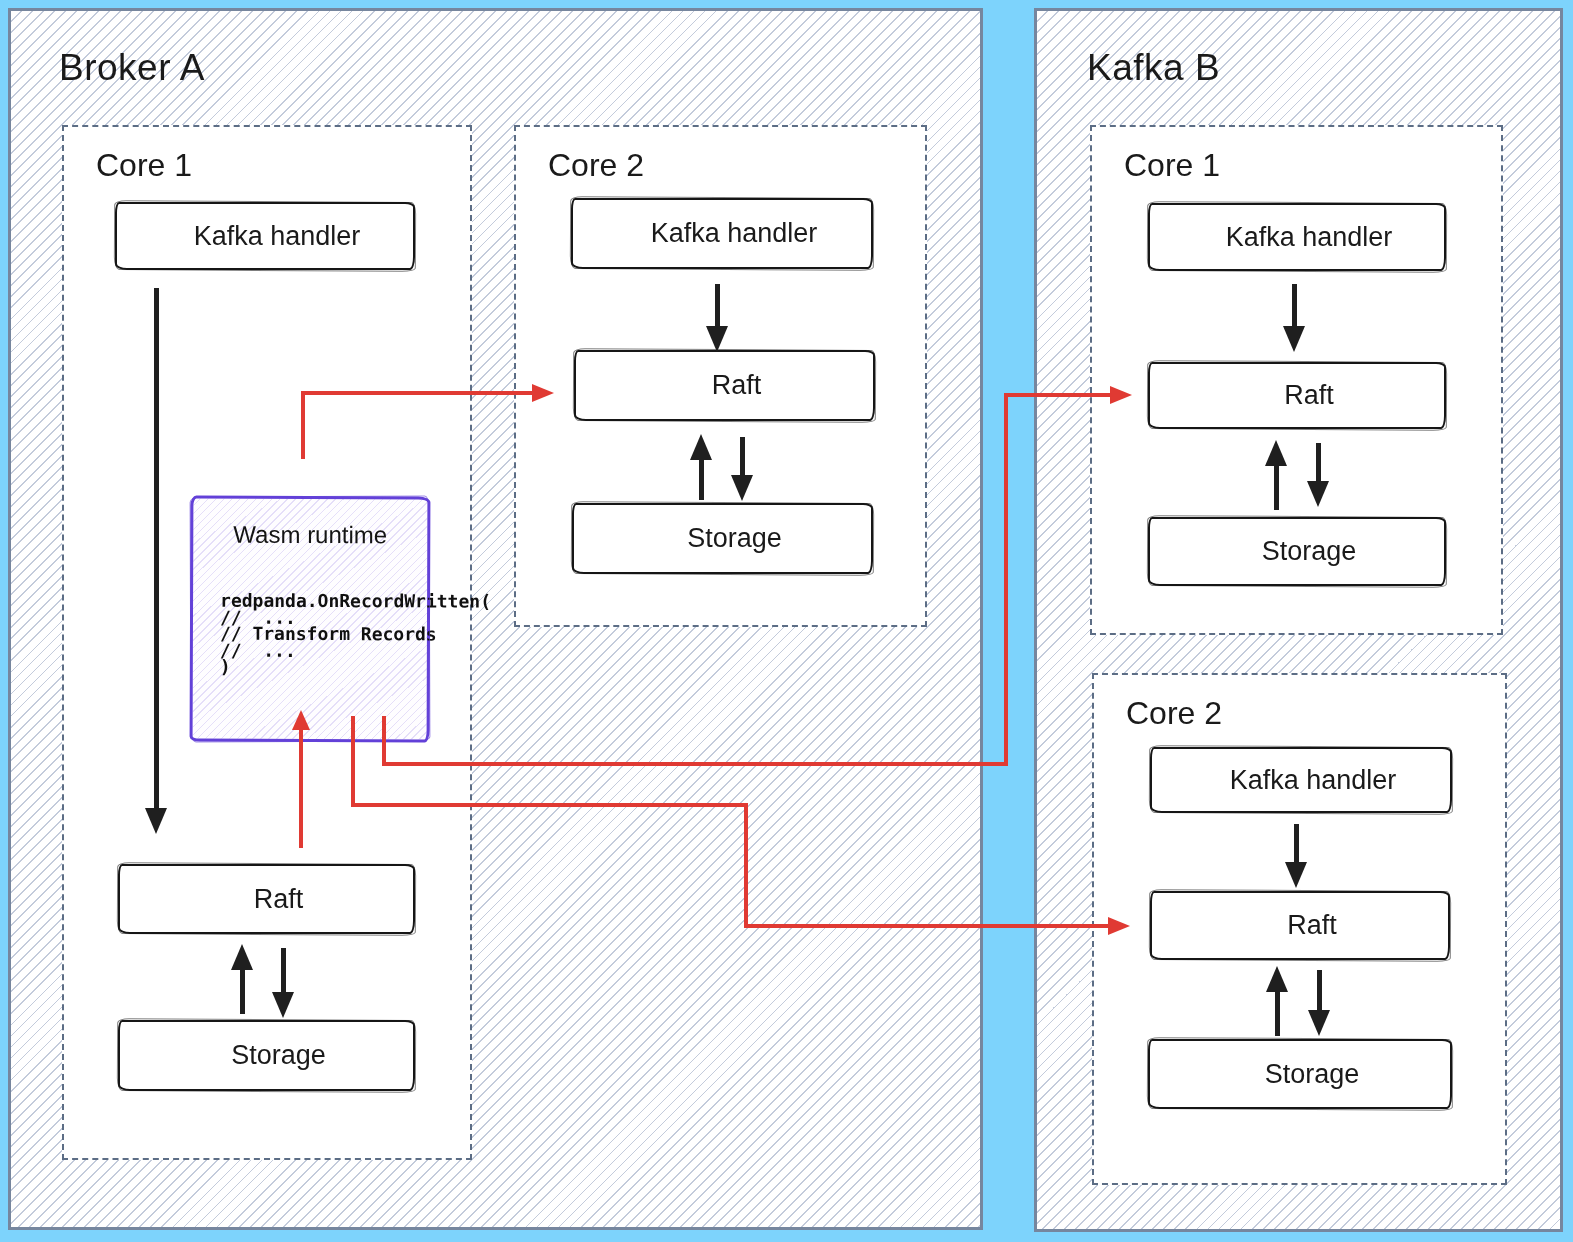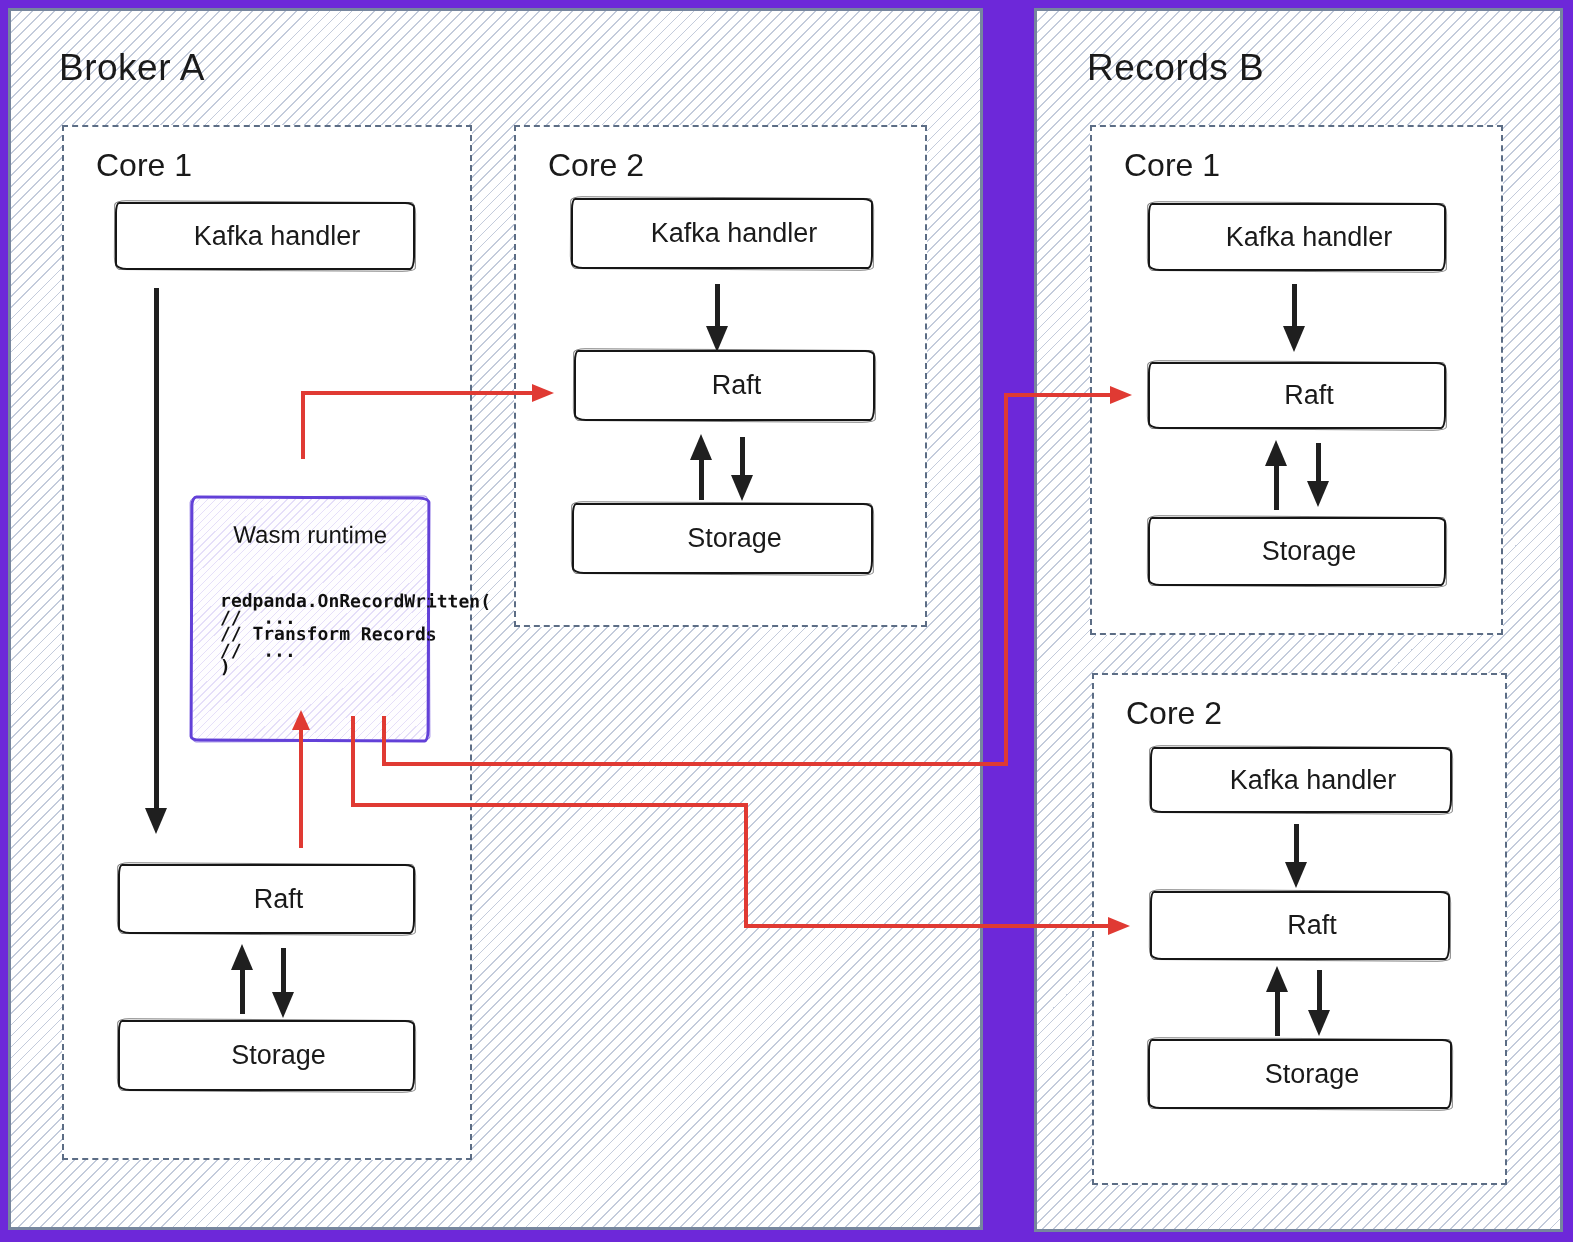--- a/index.html
+++ b/index.html
@@ -1,21 +1,21 @@
 <!DOCTYPE html>
 <html style="--red-arrow: #e03a33; --purple: #6341d8; --ink: #1f1f1f; --box-border: #161616; --broker-border: #76869e; --dashed-border: #5c6d85; --hatch-line: #c3cbdb; --text: #1a1a1a;"><head>
 <meta charset="utf-8">
 <style>
   :root{
     --red-arrow:#e03a33; --purple:#6341d8; --ink:#1f1f1f; --box-border:#161616;
     --broker-border:#76869e; --dashed-border:#5c6d85; --hatch-line:#c3cbdb; --text:#1a1a1a;
   }
   *{box-sizing:border-box;margin:0;padding:0}
   body{font-family:"Liberation Sans",sans-serif;background:#fff;color:var(--text)}
-  #stage{position:relative;width:1573px;height:1242px;background:#6d28d9;overflow:hidden}
+  #stage{position:relative;width:1573px;height:1242px;background:#7dd3fc;overflow:hidden}
 
   .broker{position:absolute;border:3px solid var(--broker-border);z-index:1;
     background:repeating-linear-gradient(135deg,#ffffff 0px,#ffffff 6.5px,var(--hatch-line) 6.5px,var(--hatch-line) 7.8px);}
   .broker-title{position:absolute;font-size:37px;color:var(--text);letter-spacing:.5px}
 
   .core{position:absolute;background:#fff;border:2.5px dashed var(--dashed-border);z-index:2}
   .core-label{position:absolute;left:32px;top:20px;font-size:32px;color:var(--text)}
 
   .sbox{position:absolute;display:flex;align-items:center;justify-content:center;background:#fff;
     border:2.6px solid var(--box-border);z-index:3;transform:rotate(-.15deeg);
@@ -45,21 +45,21 @@
 </style>
 </head>
 <body>
 
 <div id="stage">
 
   <div class="broker" style="left:8px;top:8px;width:975px;height:1222px">
     <div class="broker-title" style="left:48px;top:36px">Broker A</div>
   </div>
   <div class="broker" style="left:1034px;top:8px;width:529px;height:1224px">
-    <div class="broker-title" style="left:50px;top:36px">Records B</div>
+    <div class="broker-title" style="left:50px;top:36px">Kafka B</div>
   </div>
 
   <div class="core" style="left:62px;top:125px;width:410px;height:1035px">
     <div class="core-label">Core 1</div>
   </div>
   <div class="core" style="left:514px;top:125px;width:413px;height:502px">
     <div class="core-label">Core 2</div>
   </div>
   <div class="core" style="left:1090px;top:125px;width:413px;height:510px">
     <div class="core-label">Core 1</div>

